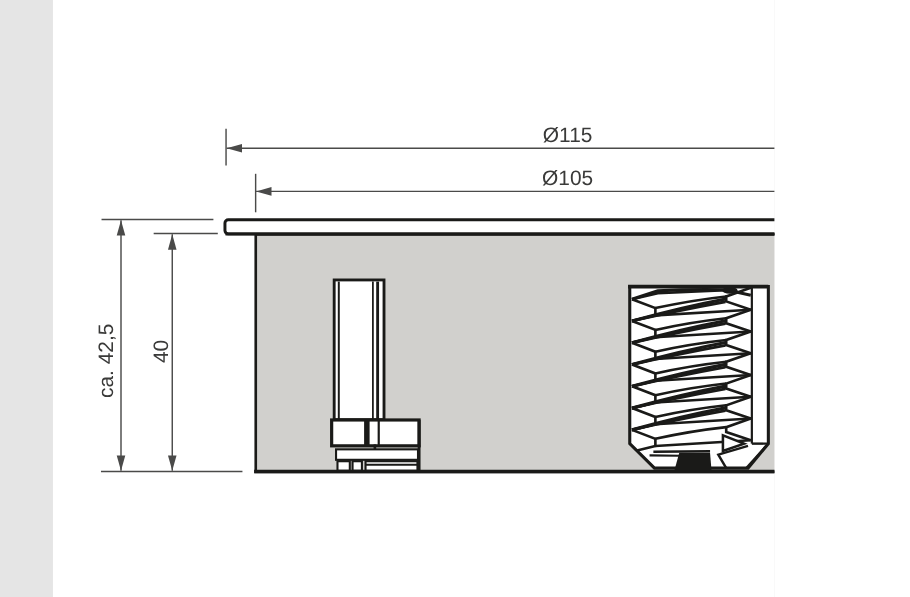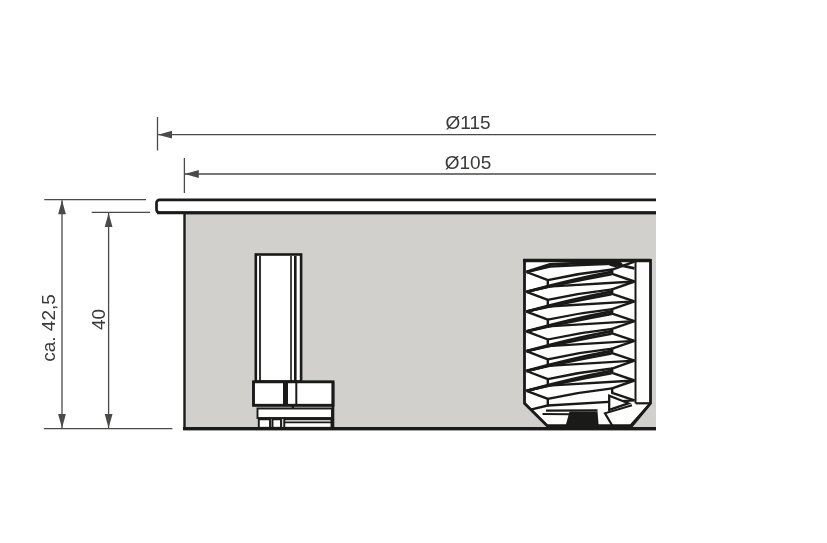--- a/index.html
+++ b/index.html
@@ -1,16 +1,16 @@
 <!DOCTYPE html>
 <html><head>
 <meta charset="utf-8">
 <style>
   html,body{margin:0;padding:0;background:#fff;}
-  .page{width:656px;height:543px;position:relative;overflow:hidden;background:#e5e5e5;}
+  .page{width:656px;height:543px;position:relative;overflow:hidden;background:#e5e5e5;padding-left:48px;}
   svg{display:block;}
   text{font-family:"Liberation Sans",sans-serif;fill:#3a3a39;}
 </style>
 </head>
 <body>
 <div class="page">
 <svg width="827" height="543" viewBox="0 0 827 543" xmlns="http://www.w3.org/2000/svg">
   <defs>
     <g id="thread">
 

